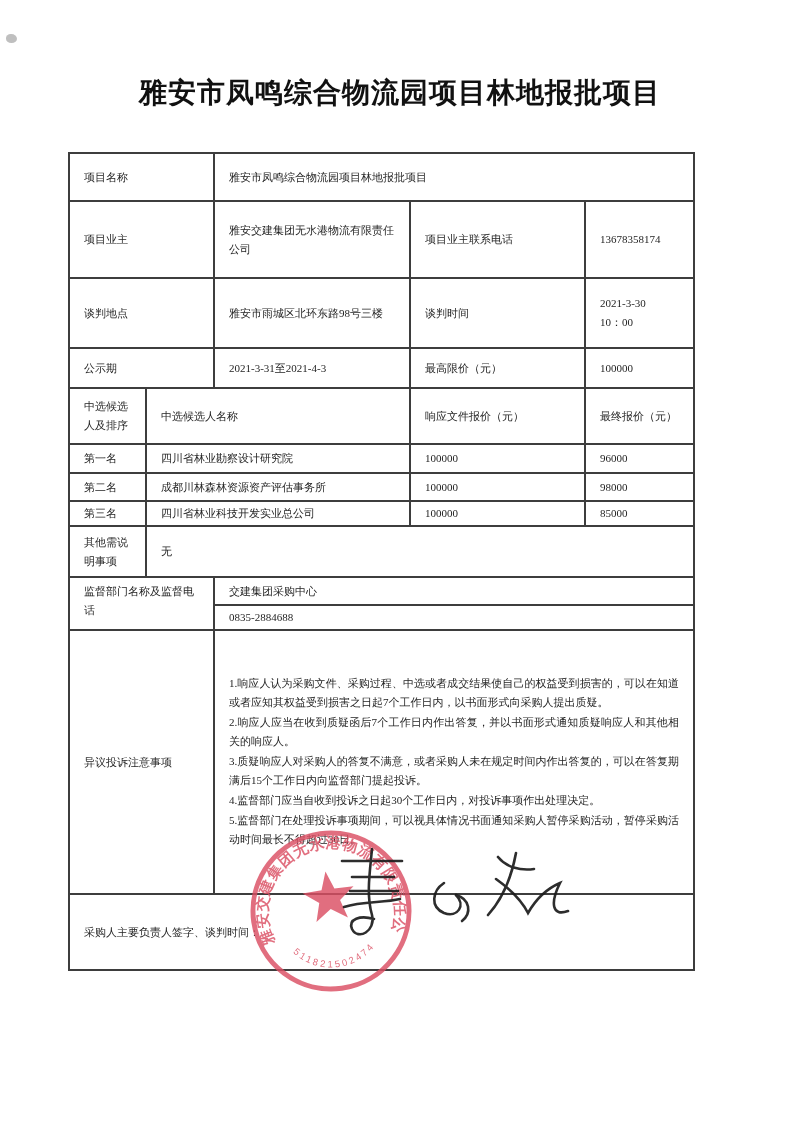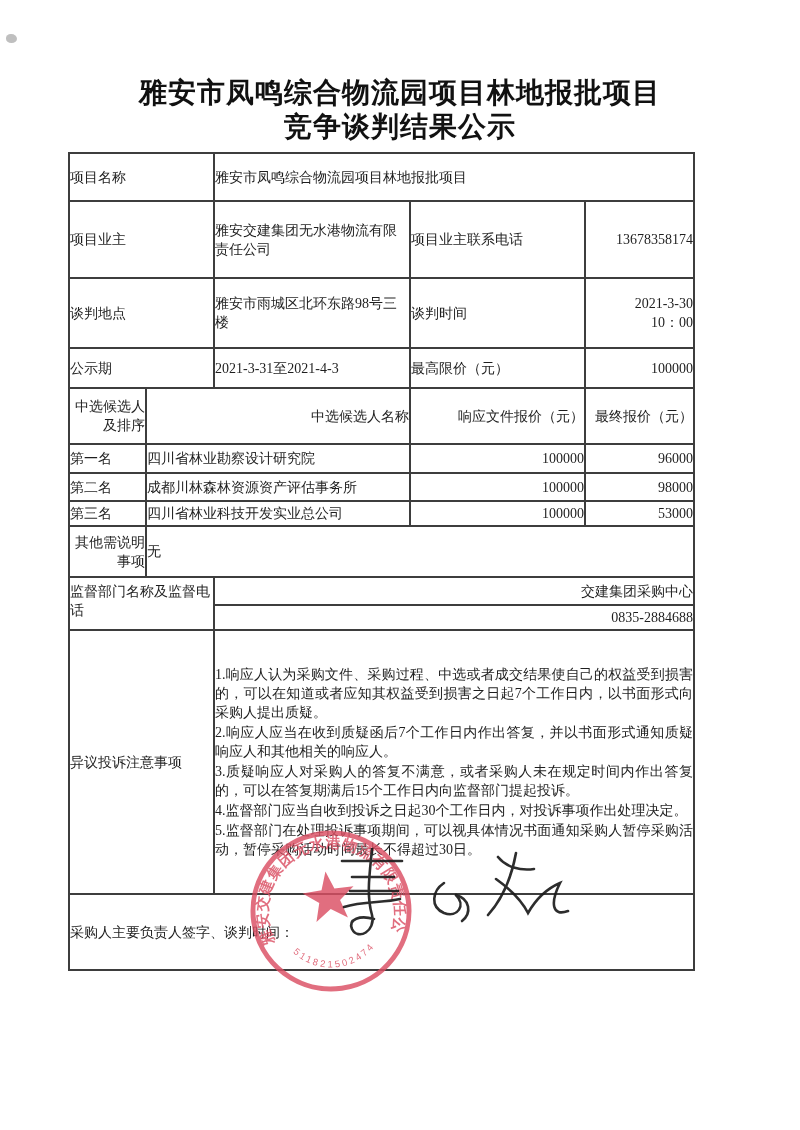--- a/index.html
+++ b/index.html
@@ -13,45 +13,44 @@
     font-family:"Liberation Sans","DejaVu Sans",sans-serif;
     font-weight:bold;font-size:28px;line-height:34px;color:#111;
     letter-spacing:1px;
   }
   .doc-table{
     position:absolute;left:68px;top:152px;width:625px;
     border-collapse:collapse;table-layout:fixed;
   }
   .doc-table td{
     border:2px solid #3d3d3d;
-    font-size:14px;line-height:19px;
-    padding:2px 0;vertical-align:middle;
+    font-size:11px;line-height:19px;
+    padding:2px 14px;vertical-align:middle;
     overflow:hidden;
   }
   .r1{height:48px}.r2{height:77px}.r3{height:70px}.r4{height:40px}
   .r5{height:56px}.r6{height:29px}.r7{height:28px}.r8{height:16px}
   .r9{height:51px}.r10a{height:28px}.r10b{height:19px}
   .r11{height:264px}.r12{height:76px}
-  td.center{text-align:right}
+  td.center{text-align:left}
   td.vtop{vertical-align:top;padding-top:4px}
   .notice-cell{padding:4px 8px;font-size:13px;line-height:15.5px;}
   .notice-cell p{margin:0 0 1px 0;text-align:justify;}
   .speck{position:absolute;left:6px;top:34px;width:11px;height:9px;
     background:#8a8a8a;opacity:.55;border-radius:45% 55% 50% 50%;}
   .stamp-svg{position:absolute;left:243px;top:823px;opacity:.82;}
   .sig-svg{position:absolute;left:328px;top:843px;}
 </style>
 </head>
 <body>
 
 <div class="speck"></div>
 
 <div class="page-title">
   <div>雅安市凤鸣综合物流园项目林地报批项目</div>
-  <div>竞争谈判结果公示</div>
 </div>
 
 <table class="doc-table">
   <colgroup>
     <col style="width:77px">
       <col style="width:68px">
       <col style="width:196px">
     <col style="width:175px">
       <col style="width:109px">
   </colgroup>
@@ -96,21 +95,21 @@
   <tr class="r7">
     <td>第二名</td>
     <td colspan="2">成都川林森林资源资产评估事务所</td>
     <td class="center">100000</td>
     <td class="center">98000</td>
   </tr>
   <tr class="r8">
     <td>第三名</td>
     <td colspan="2">四川省林业科技开发实业总公司</td>
     <td class="center">100000</td>
-    <td class="center">53000</td>
+    <td class="center">85000</td>
   </tr>
   <tr class="r9">
     <td class="center">其他需说明事项</td>
     <td colspan="4">无</td>
   </tr>
   <tr class="r10a">
     <td colspan="2" rowspan="2" class="vtop">监督部门名称及监督电话</td>
     <td colspan="3" class="center">交建集团采购中心</td>
   </tr>
   <tr class="r10b">

